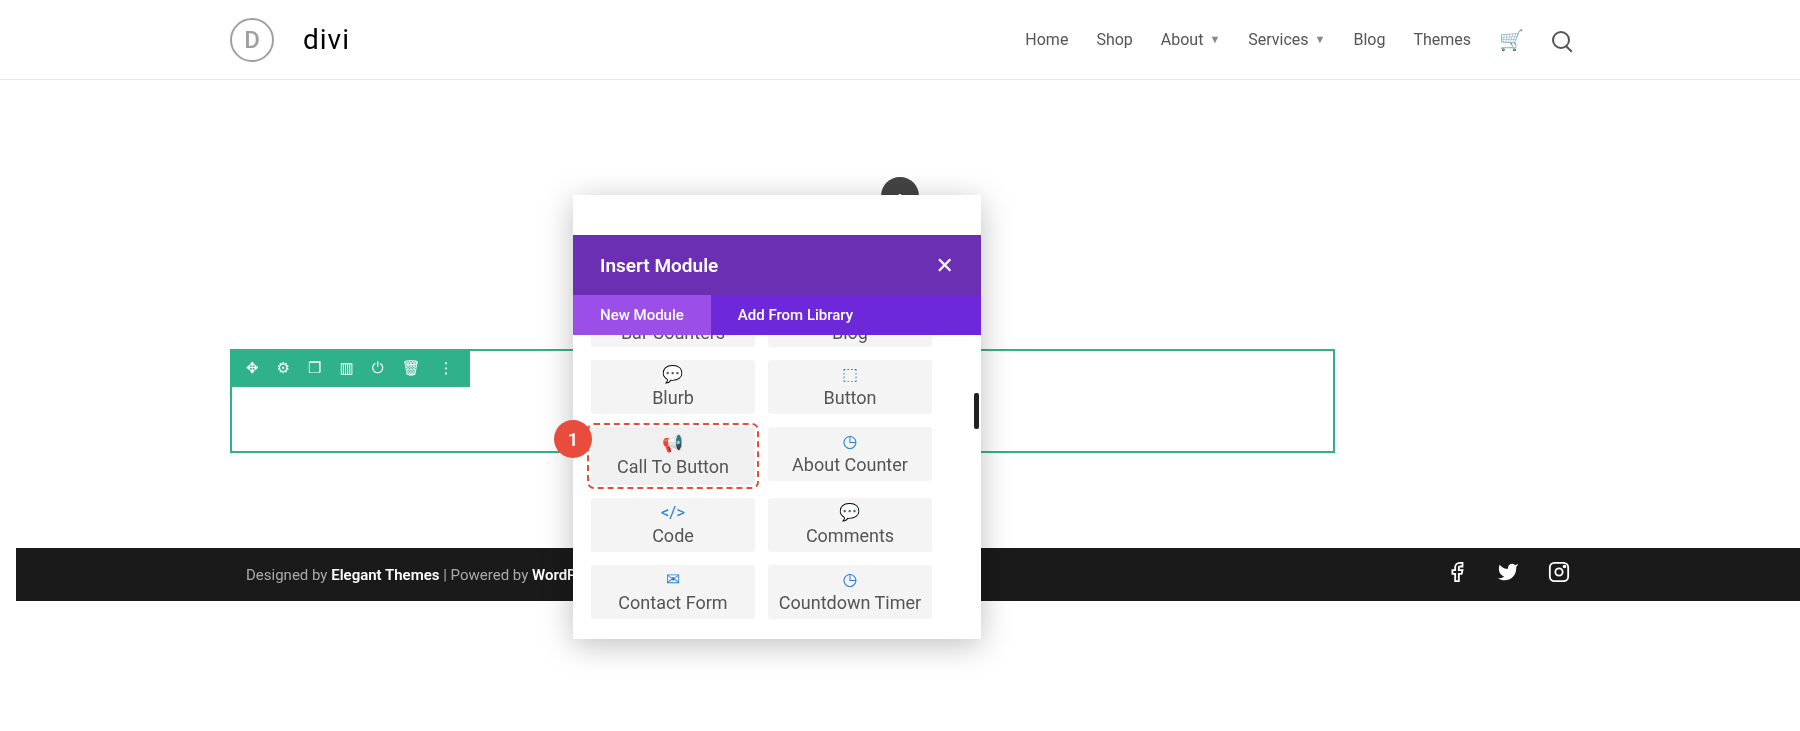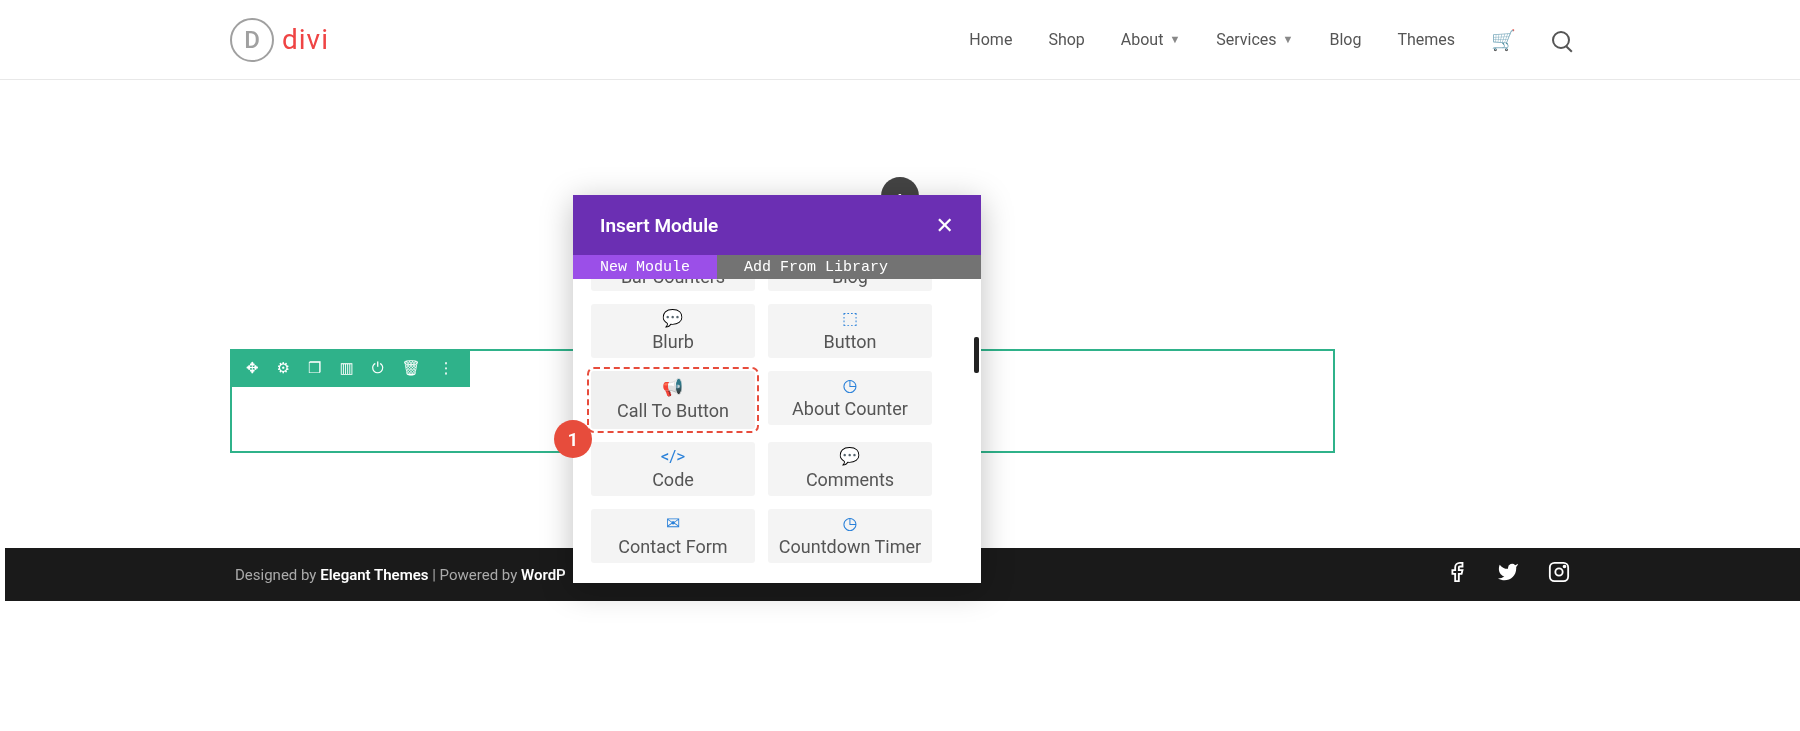--- a/index.html
+++ b/index.html
@@ -2,57 +2,57 @@
 <html><head>
 <meta charset="utf-8">
 <style>
 * { margin: 0; padding: 0; box-sizing: border-box; }
 body { font-family: -apple-system, BlinkMacSystemFont, "Segoe UI", Roboto, Helvetica, Arial, sans-serif; background: #fff; width: 1800px; height: 731px; overflow: hidden; position: relative; }
 
 
 .header { height: 80px; border-bottom: 1px solid #e8e8e8; display: flex; align-items: center; padding: 0 230px; justify-content: space-between; }
 .logo-wrap { display: flex; align-items: center; gap: 8px; }
 .logo-circle { width: 44px; height: 44px; border: 2px solid #a0a0a0; border-radius: 50%; display: flex; align-items: center; justify-content: center; font-size: 24px; font-weight: 500; color: #a0a0a0; }
-.logo-text { font-size: 28px; color: #ef4444; font-weight: 400; letter-spacing: 1px; }
-.nav { display: flex; align-items: center; gap: 36px; }
+.logo-text { font-size: 28px; color: #000000; font-weight: 400; letter-spacing: 1px; margin-left: 21px; }
+.nav { display: flex; align-items: center; gap: 28px; }
 .nav-item { color: #555; font-size: 16px; cursor: pointer; display: flex; align-items: center; gap: 6px; }
 .chevron-down { font-size: 11px; color: #888; }
 .cart-icon { font-size: 20px; color: #333; cursor: pointer; }
 .search-icon { width: 18px; height: 18px; border: 2px solid #555; border-radius: 50%; position: relative; cursor: pointer; }
 .search-icon::after { content: ''; position: absolute; width: 8px; height: 2px; background: #555; transform: rotate(45deg); bottom: -3px; right: -5px; }
 
 
 .editor-area { position: relative; height: calc(100% - 80px); }
 .add-circle { position: absolute; top: 97px; left: 50%; transform: translateX(-50%); width: 38px; height: 38px; background: #444; border-radius: 50%; display: flex; align-items: flex-end; justify-content: center; padding-bottom: 6px; color: #fff; font-size: 18px; font-weight: bold; z-index: 1; }
 
 
 .row-outline { position: absolute; top: 269px; left: 230px; right: 465px; height: 104px; border: 2px solid #2fb28a; }
 .row-toolbar { position: absolute; top: -2px; left: -2px; height: 38px; background: #2fb28a; display: flex; align-items: center; gap: 18px; padding: 0 16px; }
 .row-toolbar span { color: #fff; font-size: 15px; cursor: pointer; }
 
 
 .modal { position: absolute; top: 115px; left: 573px; width: 408px; background: #fff; box-shadow: 0 6px 30px rgba(0,0,0,0.25); z-index: 10; }
-.modal-header { height: 60px; background: #6b2fb3; display: flex; align-items: center; justify-content: space-between; padding: 0 27px; }
+.modal-header { height: 60px; background: #6b2fb3; display: flex; align-items: center; justify-content: space-between; padding: 0 27px; margin-top: 40px; }
 .modal-title { color: #fff; font-size: 19px; font-weight: 600; }
 .modal-close { color: #fff; font-size: 22px; cursor: pointer; font-weight: 300; }
-.modal-tabs { display: flex; height: 24px; background: #737373; font-family: Liberation Mono, monospace; }
+.modal-tabs { display: flex; height: 40px; background: #6d28d9; }
 .modal-tab { display: flex; align-items: center; padding: 0 27px; color: #fff; font-size: 15px; font-weight: 500; cursor: pointer; }
 .modal-tab.active { background: #9b4fe8; }
 .modal-body { padding: 0 18px 20px; max-height: 306px; overflow: hidden; position: relative; }
 .modal-scroll { position: absolute; right: 2px; top: 58px; width: 5px; height: 36px; background: #222; border-radius: 2px; }
 .module-grid { display: flex; flex-wrap: wrap; gap: 13px; margin-top: -18px; }
 .module-card { width: 164px; height: 54px; background: #f4f4f4; border-radius: 3px; display: flex; flex-direction: column; align-items: center; justify-content: center; gap: 4px; cursor: pointer; position: relative; }
 .module-card.first-row { height: 30px; justify-content: center; }
 .module-card.highlighted { background: #f0f0f0; outline: 2px dashed #e74c3c; outline-offset: 2px; height: 58px; }
 .module-icon { color: #2980d9; font-size: 17px; line-height: 1; }
 .module-label { color: #555; font-size: 18px; }
 .badge { position: absolute; top: 340px; left: 554px; width: 38px; height: 38px; background: #e74c3c; border-radius: 50%; display: flex; align-items: center; justify-content: center; color: #fff; font-size: 19px; font-weight: 600; z-index: 20; }
 
 
-.footer { position: absolute; bottom: 130px; left: 5px; right: 0; height: 53px; background: #1a1a1a; display: flex; align-items: center; justify-content: space-between; padding: 0 230px; }
+.footer { position: absolute; bottom: 130px; left: 16px; right: 0; height: 53px; background: #1a1a1a; display: flex; align-items: center; justify-content: space-between; padding: 0 230px; }
 .footer-text { color: #aaa; font-size: 15px; }
 .footer-text strong { color: #fff; font-weight: 600; }
 .social { display: flex; gap: 28px; }
 .social-icon { color: #fff; font-size: 22px; cursor: pointer; }
 </style>
 </head>
 <body>
 
 <div class="header">
   <div class="logo-wrap">

